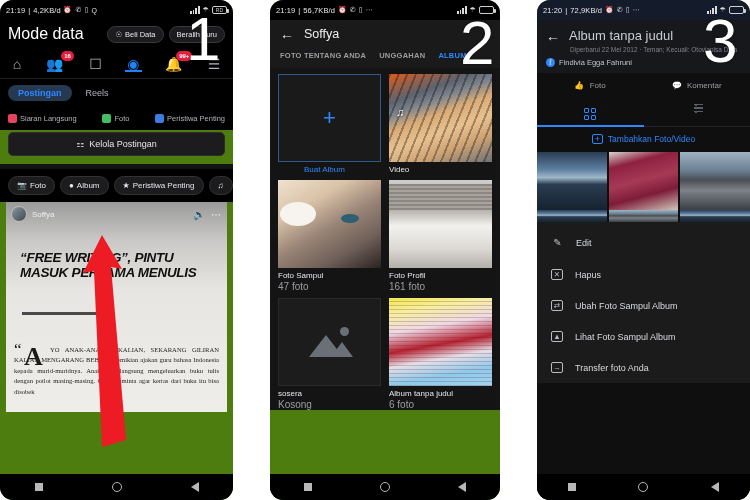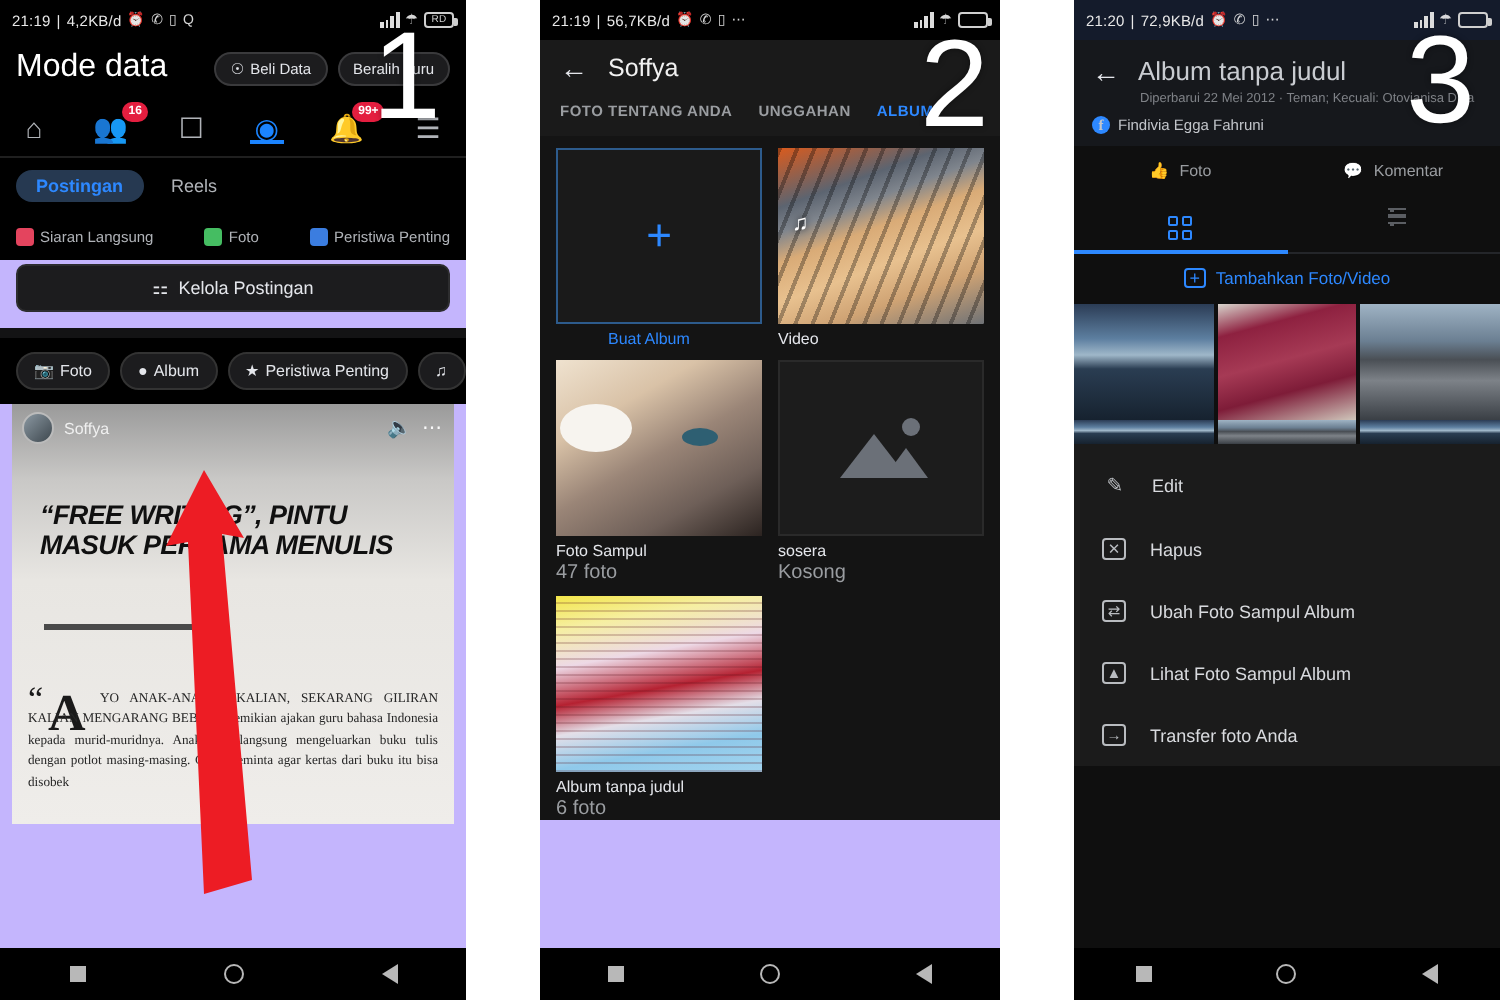--- a/index.html
+++ b/index.html
@@ -2,21 +2,21 @@
 <html><head>
 <meta charset="utf-8">
 <style>
   * { box-sizing: border-box; margin: 0; padding: 0; }
   html, body { width: 750px; height: 500px; background: #ffffff; overflow: hidden; }
   body { font-family: "Liberation Sans", sans-serif; }
 
   .canvas { position: relative; width: 750px; height: 500px; background: #ffffff; }
 
   
-  .panel { position: absolute; top: 0; height: 500px; overflow: hidden; background: #c4b5fd; }
+  .panel { position: absolute; top: 0; height: 500px; overflow: hidden; background: #4d7c0f; border-radius: 13px; }
   #panel1 { left: 0;   width: 233px; }
   #panel2 { left: 270px; width: 230px; }
   #panel3 { left: 537px; width: 213px; }
 
   .statusbar {
     height: 20px; display: flex; align-items: center; justify-content: space-between;
     padding: 0 6px; color: #e8e8e8; font-size: 7.5px; letter-spacing: .1px;
   }
   #panel1 .statusbar, #panel2 .statusbar { background: #000; }
   #panel3 .statusbar { background: #141b2b; }
@@ -354,20 +354,25 @@
       </div>
       <div>
         <div class="album-thumb img-anime">
           <span class="bubble"></span>
           <span class="eye"></span>
         </div>
         <div class="album-label">Foto Sampul</div>
         <div class="album-count">47 foto</div>
       </div>
       <div>
+        <div class="album-thumb img-house"></div>
+        <div class="album-label">Foto Profil</div>
+        <div class="album-count">161 foto</div>
+      </div>
+      <div>
         <div class="album-thumb ph-placeholder">
           <span class="ph-mountain">
               <i class="ph-sun" style="position:absolute;top:0;right:4px;width:9px;height:9px;border-radius:50%;background:#6b7078;display:block"></i>
             </span>
         </div>
         <div class="album-label">sosera</div>
         <div class="album-count">Kosong</div>
       </div>
       <div>
         <div class="album-thumb img-poster"></div>

